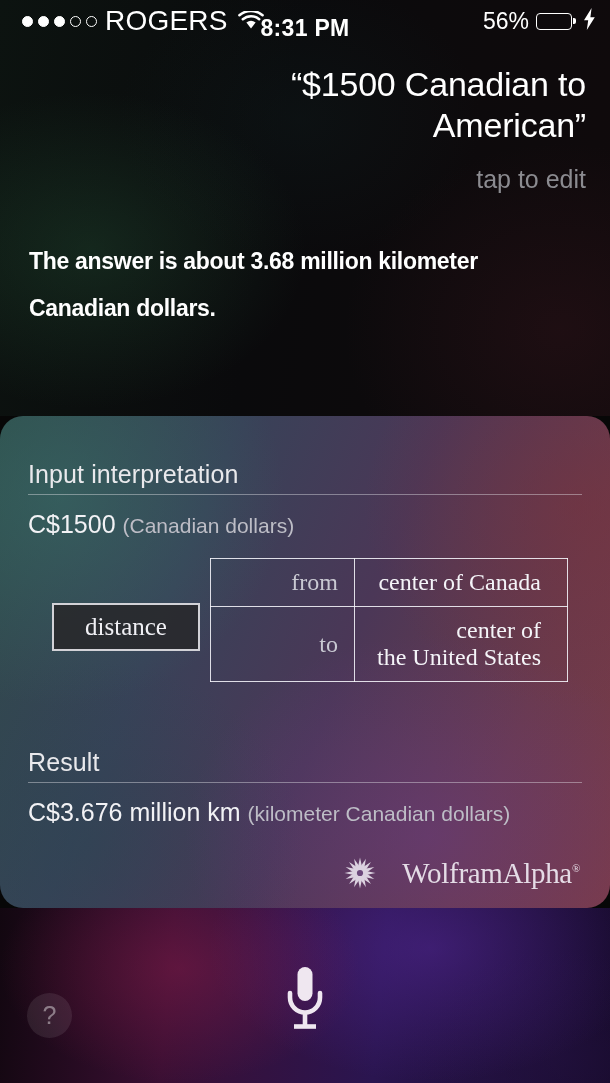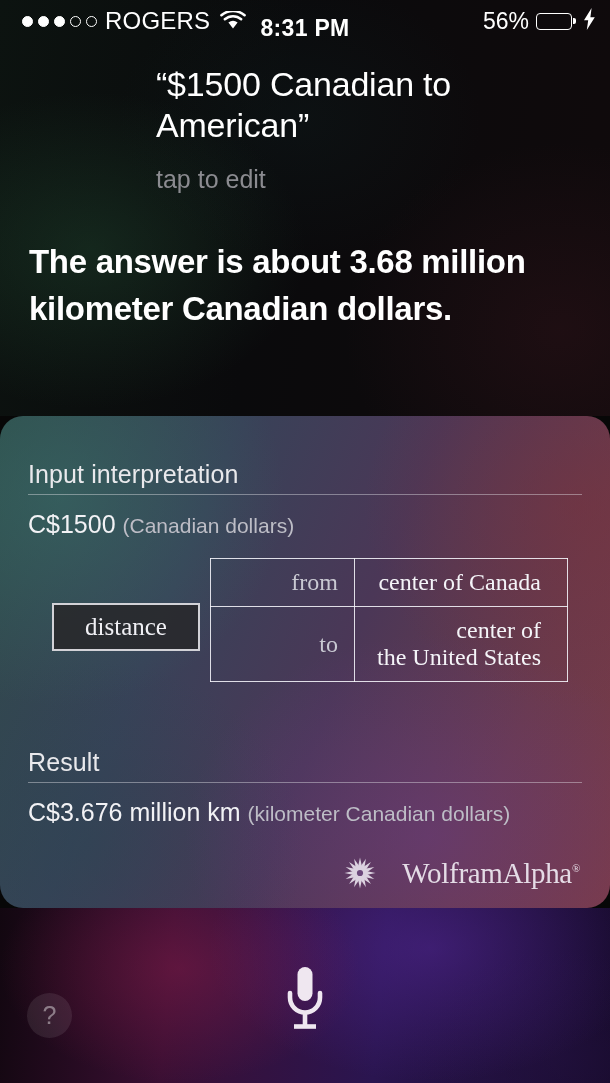--- a/index.html
+++ b/index.html
@@ -59,21 +59,21 @@
     left: 22px; top: 0; height: 42px;
     display: flex; align-items: center; gap: 8px;
   }
   .dots { display: flex; align-items: center; gap: 5px; }
   .dot {
     width: 11px; height: 11px; border-radius: 50%;
     border: 1.6px solid #fff; box-sizing: border-box;
   }
   .dot.filled { background: #fff; }
   .carrier {
-    font-size: 24px; letter-spacing: 0.2px;
+    font-size: 28px; letter-spacing: 0.2px;
     font-weight: 400; color: #fff;
   }
   .wifi { margin-left: 2px; margin-top: 2px; }
   .sb-center {
     position: absolute;
     left: 0; right: 0; top: 0; height: 42px;
     display: flex; align-items: flex-end; justify-content: center;
   }
   .clock { font-size: 23px; font-weight: 700; color: #fff; letter-spacing: 0.3px; }
   .sb-right {
@@ -103,20 +103,21 @@
     background: #4cd964;
     border-radius: 1.5px;
   }
   .bolt { margin-left: 4px; }
 
   
   .query {
     position: absolute;
     right: 24px; top: 64px;
     width: 430px;
+    text-align: right;
     z-index: 30;
   }
   .query-text {
     font-size: 34px;
     line-height: 41px;
     color: #fff;
     font-weight: 400;
     letter-spacing: -0.2px;
   }
   .tap-to-edit {
@@ -125,21 +126,21 @@
     color: #8b8b90;
     font-weight: 400;
   }
 
   
   .answer {
     position: absolute;
     left: 29px; top: 238px;
     width: 500px;
     z-index: 30;
-    font-size: 33px;
+    font-size: 23px;
     line-height: 47px;
     font-weight: 700;
     color: #fff;
     letter-spacing: -0.3px;
   }
 
   
   .card {
     position: absolute;
     left: 0; top: 416px;

